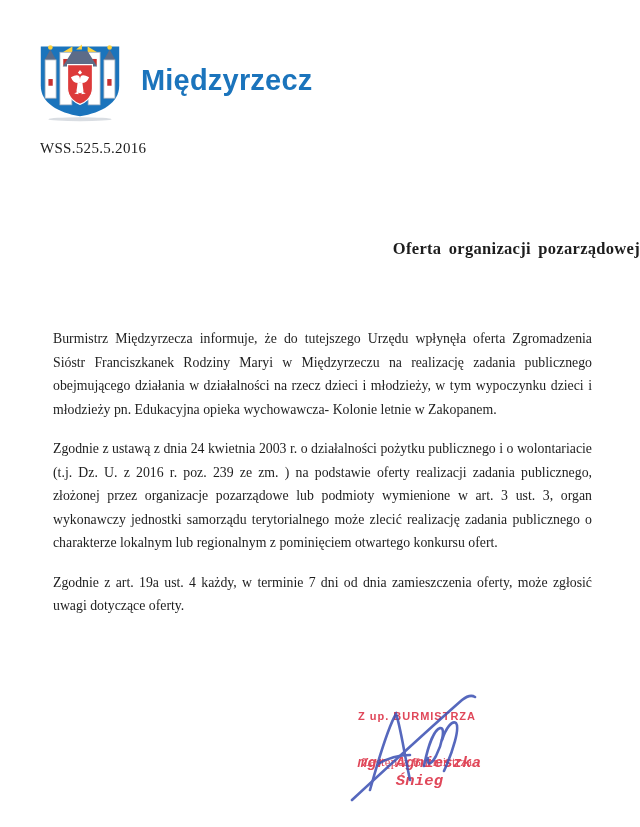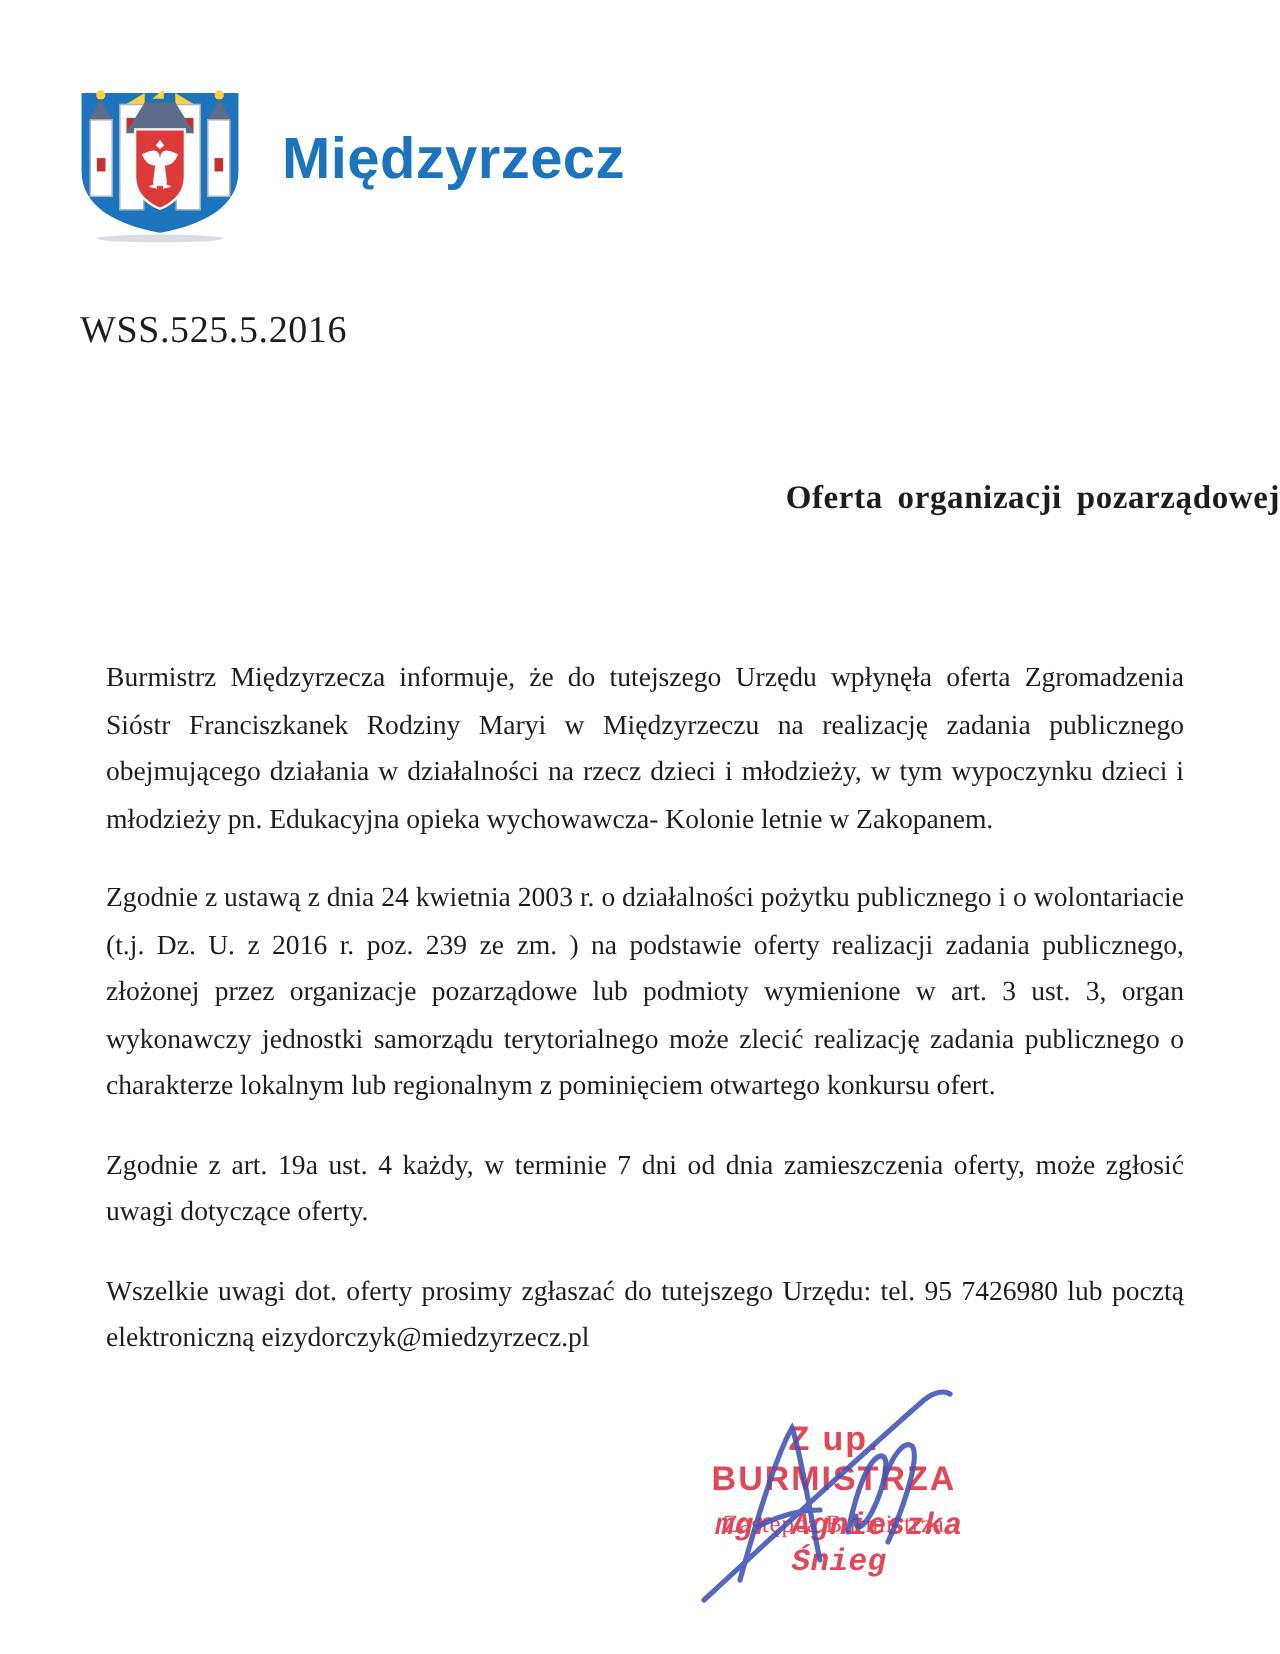--- a/index.html
+++ b/index.html
@@ -35,22 +35,22 @@
     color:var(--brand);
     line-height:1.05;
   }
   .logo-text .org-prefix{
     font-size:20px;font-weight:600;letter-spacing:.3px;display:block;
   }
   .logo-text .org-name{
     font-size:29px;font-weight:700;letter-spacing:.2px;display:block;margin-top:18px;
   }
   .reference{
-    position:absolute;top:155px;left:40px;
-    font-size:19px;letter-spacing:.3px;
+    position:absolute;top:140px;left:40px;
+    font-size:15px;letter-spacing:.3px;
   }
   .doc-title{
     position:absolute;top:239px;left:0;width:100%;
     text-align:right;
     font-size:16.5px;font-weight:700;
     letter-spacing:.3px;word-spacing:3px;
     text-underline-offset:3px;
   }
   
   .body-text{
@@ -64,21 +64,21 @@
   .para.p4{margin-top:16px;}
   
   .sig-block{
     position:absolute;top:710px;left:335px;width:164px;height:80px;
     color:var(--stamp);
     text-align:center;
   }
   .stamp-capacity{
     position:absolute;top:0;left:0;width:100%;
     font-family:"Liberation Sans", sans-serif;
-    font-size:17px;font-weight:700;letter-spacing:1px;
+    font-size:11px;font-weight:700;letter-spacing:1px;
   }
   .stamp-name{
     position:absolute;top:44px;left:-4px;width:108%;
     font-family:Liberation Mono, monospace;
     font-style:italic;font-weight:700;
     font-size:15.5px;letter-spacing:.2px;
   }
   .stamp-title{
     position:absolute;top:45px;left:0;width:100%;
     font-family:Liberation Serif, serif;
@@ -139,21 +139,20 @@
   </div>
 
   <div class="reference">WSS.525.5.2016</div>
 
   <div class="doc-title">Oferta organizacji pozarządowej</div>
 
   <div class="body-text">
     <p class="para p1">Burmistrz Międzyrzecza informuje, że do tutejszego Urzędu wpłynęła oferta Zgromadzenia Sióstr Franciszkanek Rodziny Maryi w Międzyrzeczu na realizację zadania publicznego obejmującego działania w działalności na rzecz dzieci i młodzieży, w tym wypoczynku dzieci i młodzieży pn. Edukacyjna opieka wychowawcza- Kolonie letnie w Zakopanem.</p>
     <p class="para p2">Zgodnie z ustawą z dnia 24 kwietnia 2003 r. o działalności pożytku publicznego i o wolontariacie (t.j. Dz. U. z 2016 r. poz. 239 ze zm. ) na podstawie oferty realizacji zadania publicznego, złożonej przez organizacje pozarządowe lub podmioty wymienione w art. 3 ust. 3, organ wykonawczy jednostki samorządu terytorialnego może zlecić realizację zadania publicznego o charakterze lokalnym lub regionalnym z pominięciem otwartego konkursu ofert.</p>
     <p class="para p3">Zgodnie z art. 19a ust. 4 każdy, w terminie 7 dni od dnia zamieszczenia oferty, może zgłosić uwagi dotyczące oferty.</p>
-    <p class="para p4">Wszelkie uwagi dot. oferty prosimy zgłaszać do tutejszego Urzędu: tel. 95 7426980 lub pocztą elektroniczną eizydorczyk@miedzyrzecz.pl</p>
   </div>
 
   <div class="sig-block">
     <div class="stamp-capacity">Z up. BURMISTRZA</div>
     <div class="stamp-name">mgr Agnieszka Śnieg</div>
     <div class="stamp-title">Zastępca Burmistrza</div>
   </div>
 
   <svg class="ink-signature" viewBox="0 0 175 118" xmlns="http://www.w3.org/2000/svg">
     <g fill="none" stroke="#3f54b5" stroke-width="2.6" stroke-linecap="round" opacity="0.88">

